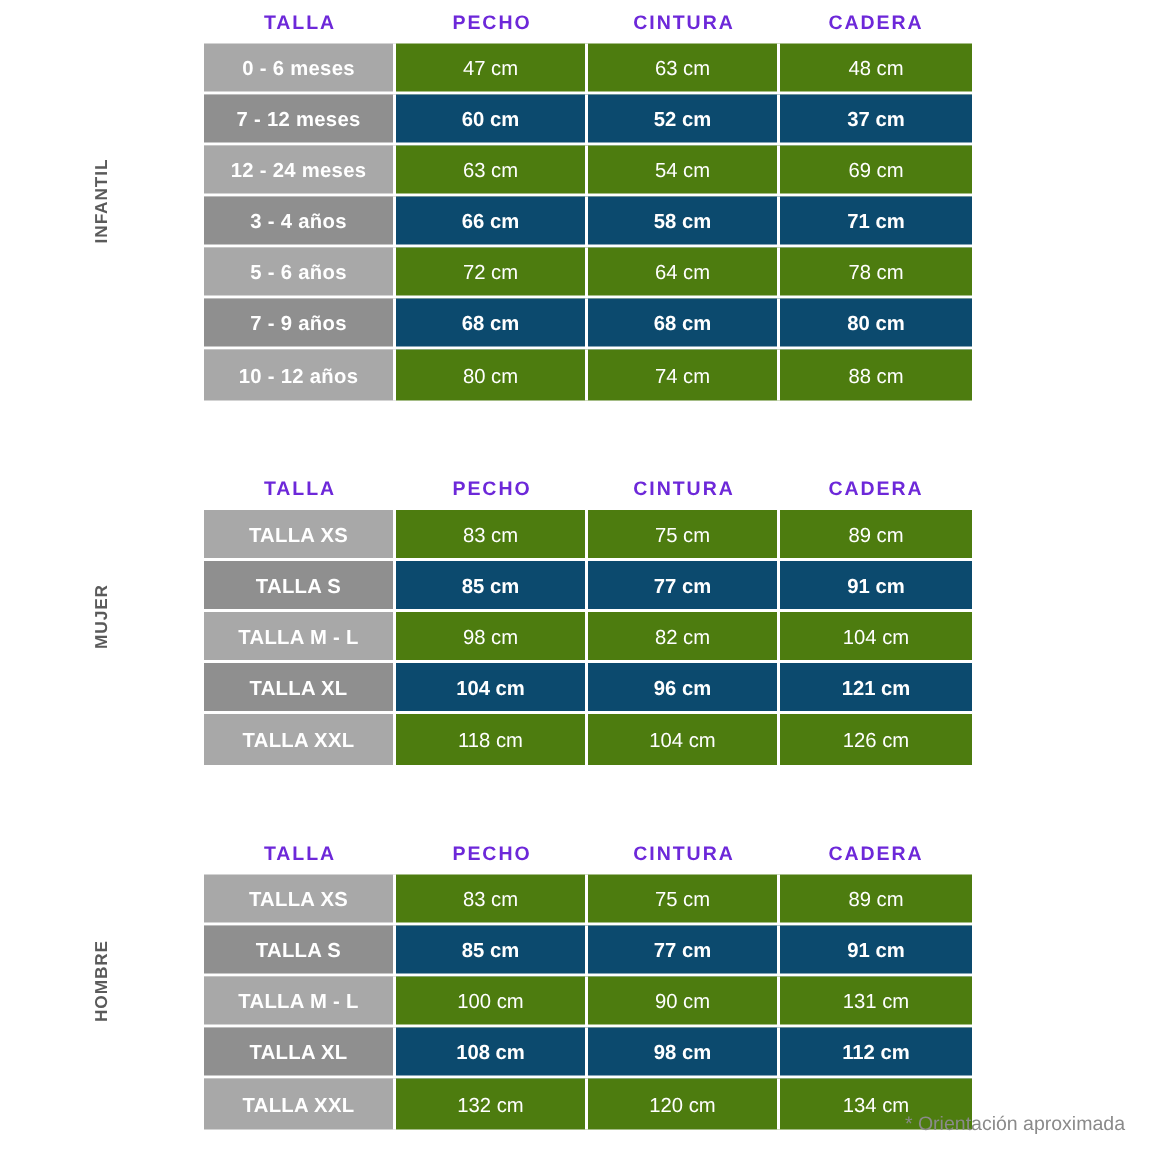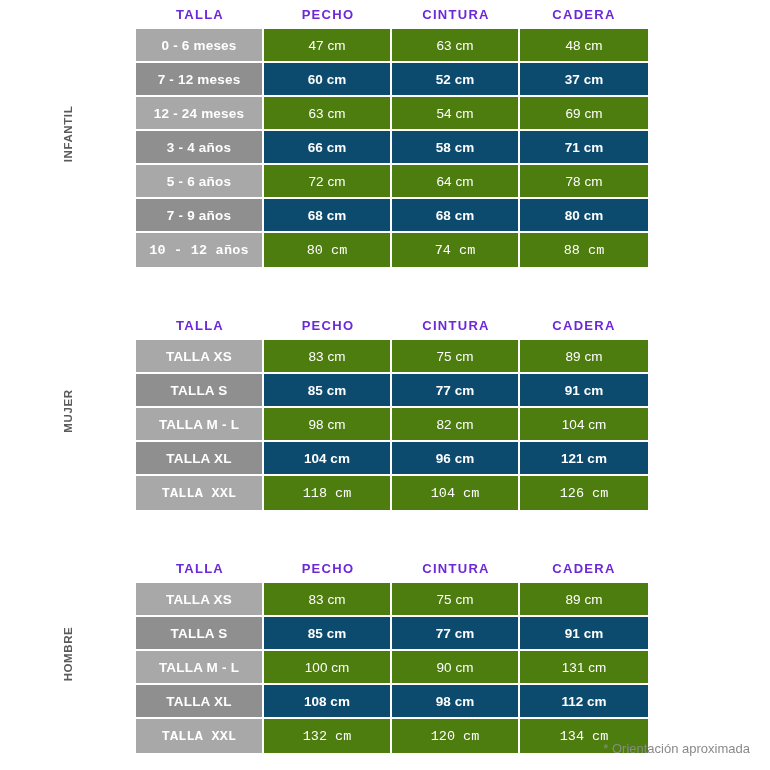--- a/index.html
+++ b/index.html
@@ -95,21 +95,20 @@
   
   .data-row .cell {
     border-right: 2px solid #ffffff;
     border-bottom: 2px solid #ffffff;
   }
   .data-row .cell:last-child {
     border-right: none;
   }
   .data-row:last-child .cell {
     border-bottom: none;
-    font-family: Liberation Mono, monospace;
   }
   .spacer-md { height: 44px; }
 
   .footnote {
     position: absolute;
     right: 20px;
     bottom: 14px;
     font-size: 13px;
     color: #8a8a8a;
     font-style: normal;

